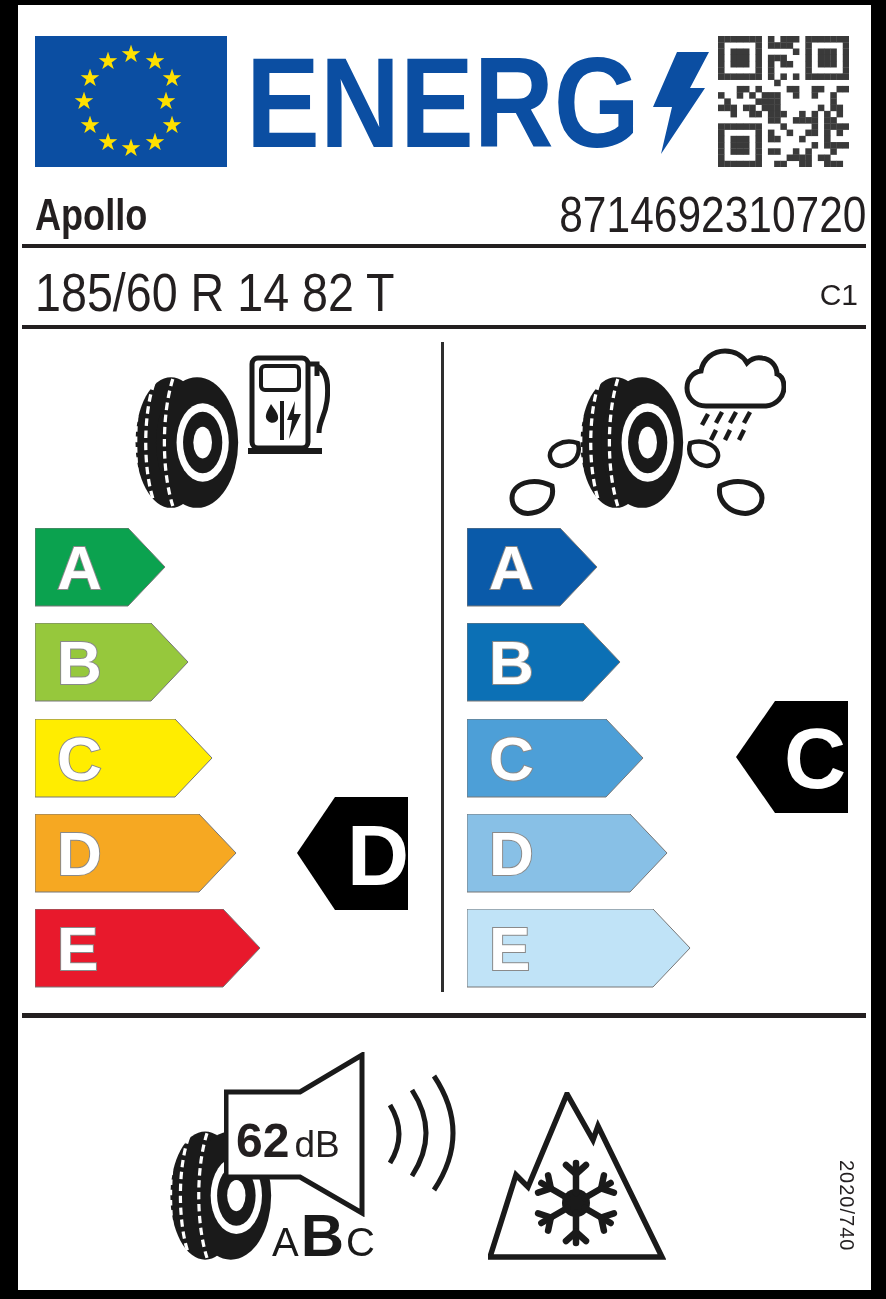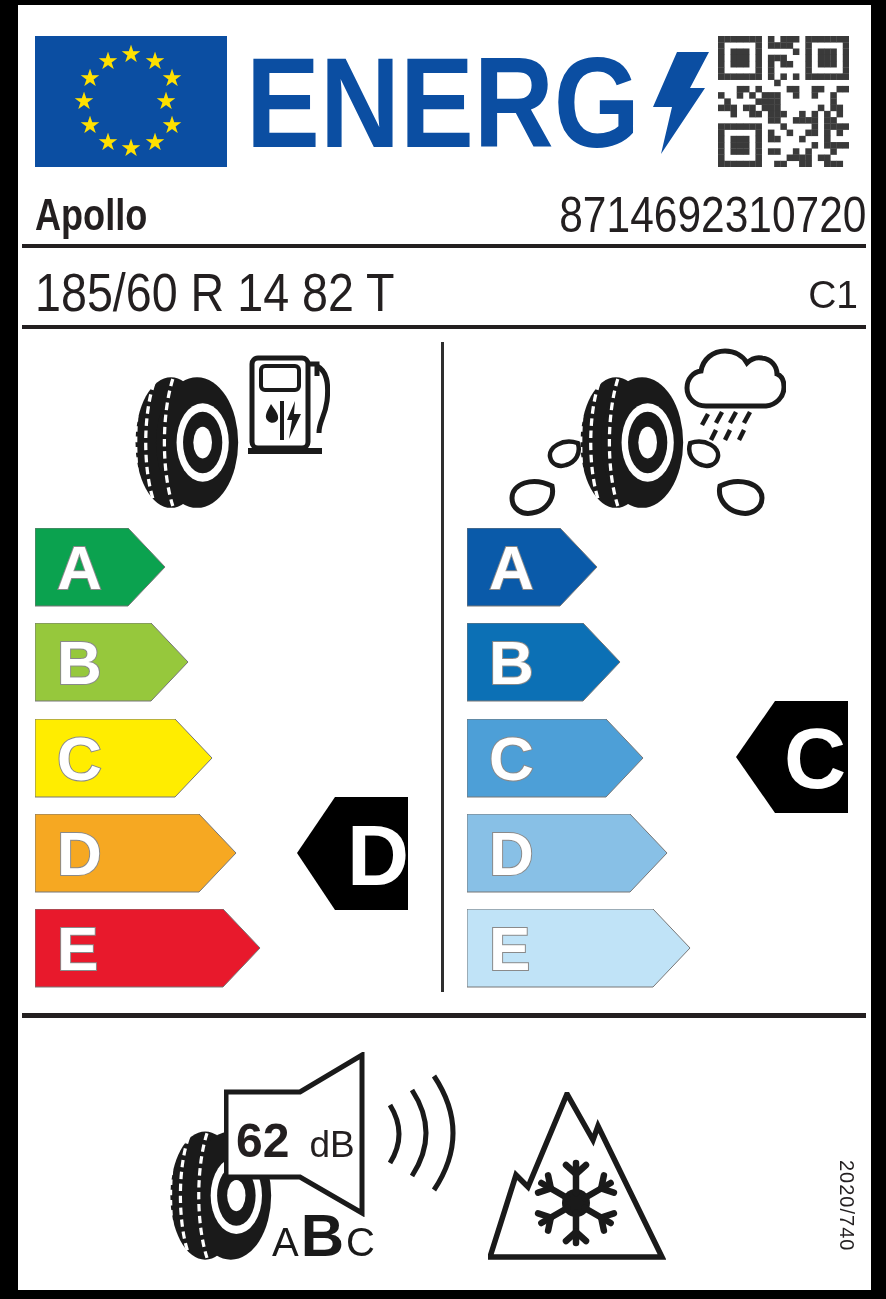--- a/index.html
+++ b/index.html
@@ -10,25 +10,25 @@
   .rule{position:absolute;left:22px;width:844px;background:#231f20;}
   .flag{position:absolute;left:35px;top:36px;width:192px;height:131px;background:#0b4ea2;}
   .star{position:absolute;width:26px;height:26px;font-size:24px;line-height:26px;text-align:center;
         color:#ffe000;}
   .brand{left:35px;top:192px;font-size:44px;font-weight:bold;line-height:46px;
          transform:scaleX(.82);transform-origin:0 50%;}
   .artnum{right:20px;top:192px;font-size:50px;line-height:46px;
           transform:scaleX(.85);transform-origin:100% 50%;}
   .size{left:35px;top:268px;font-size:53px;line-height:50px;
         transform:scaleX(.88);transform-origin:0 50%;}
-  .tclass{right:28px;top:276px;font-size:39px;line-height:38px;margin-left:24px;}
+  .tclass{right:28px;top:276px;font-size:30px;line-height:38px;margin-left:24px;}
   .divider{position:absolute;left:441px;top:342px;width:3px;height:650px;background:#2e2e2e;}
   .noisetxt{left:236px;top:1113px;white-space:nowrap;}
   .noisetxt .v{font-size:48px;font-weight:bold;}
-  .noisetxt .u{font-size:37px;margin-left:20px;}
+  .noisetxt .u{font-size:37px;margin-left:5px;}
   .abc{left:272px;top:1206px;display:flex;align-items:baseline;}
   .abc .s{font-size:40px;line-height:40px;color:#1a1a1a;}
   .abc .big{font-size:60px;line-height:60px;font-weight:bold;margin:0 2px;}
   .reg{left:858px;top:1160px;width:106px;font-size:20px;letter-spacing:1px;color:#231f20;
        transform-origin:0 0;transform:rotate(90deg);}
   svg text{font-family:"Liberation Sans",sans-serif;}
 </style>
 </head>
 <body>
 

